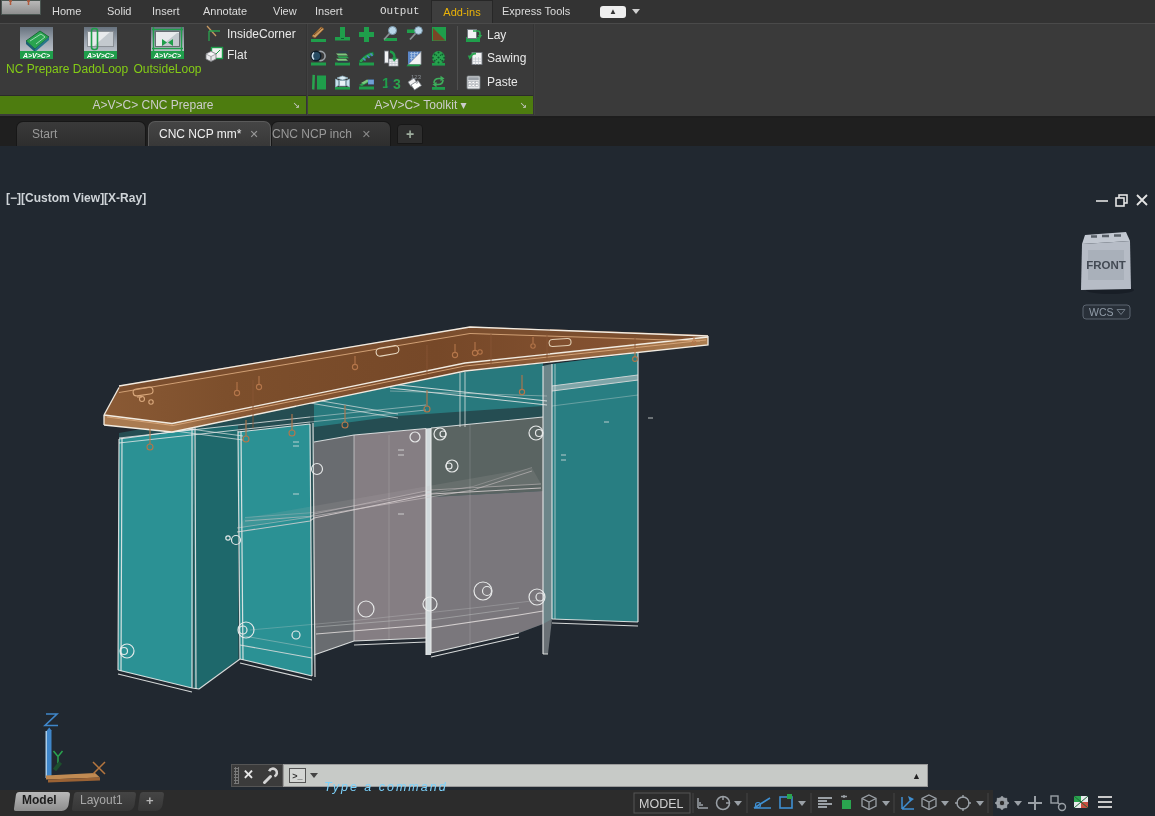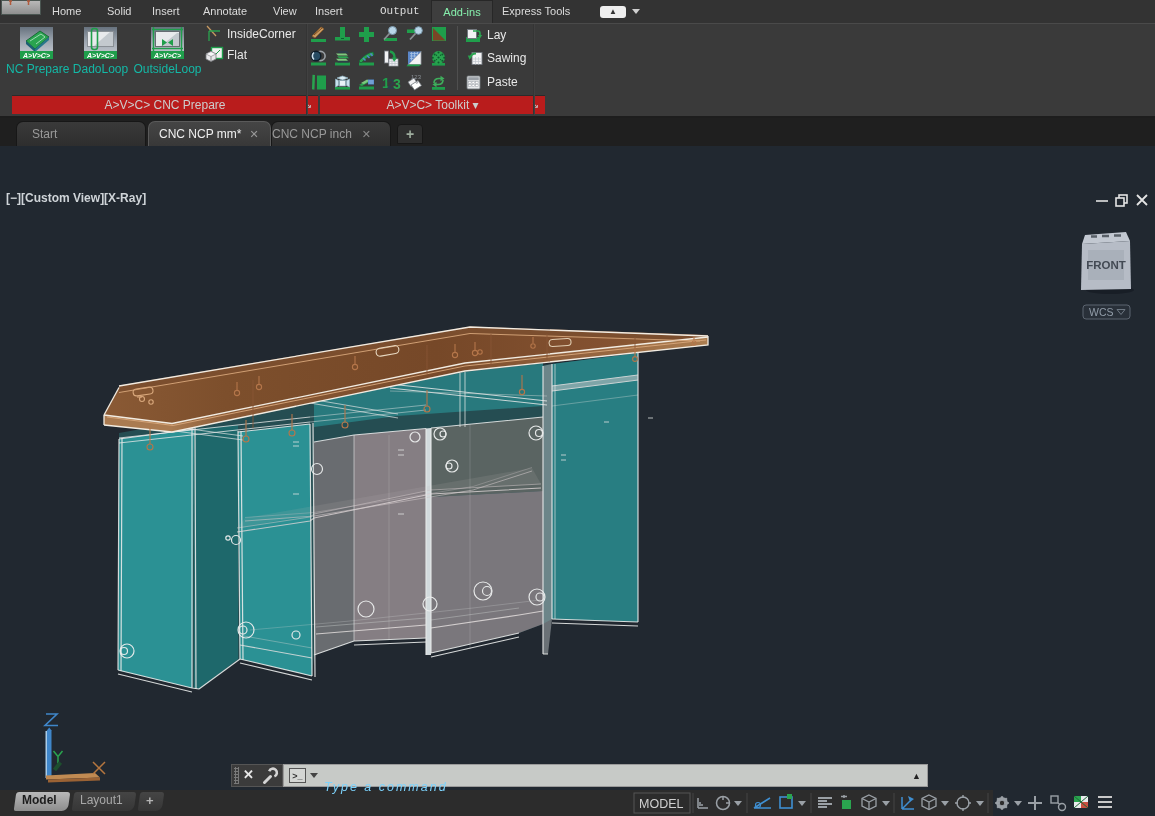--- a/index.html
+++ b/index.html
@@ -4,28 +4,28 @@
 <style>
 * { margin:0; padding:0; box-sizing:border-box; }
 html,body { width:1155px; height:816px; overflow:hidden; background:#212830; }
 body { font-family:"Liberation Sans", sans-serif; position:relative; }
 .abs { position:absolute; }
 
 
 #menubar { left:0; top:0; width:1155px; height:23px; background:#333333; }
 #appicon { left:1px; top:0; width:40px; height:15px; background:linear-gradient(#b8b8b8,#8f8f8f); border:1px solid #4a5551; }
 .menu { top:0; height:23px; line-height:23px; color:#dcdcdc; font-size:11px; }
-#tab-addins { background:#3e3e3e; border:1px solid #272727; border-bottom:none; color:#86efac; }
+#tab-addins { background:#3e3e3e; border:1px solid #272727; border-bottom:none; color:#eab308; }
 #ribbonmin { top:6px; width:26px; height:12px; background:#eeeeee; border-radius:3px; color:#333; font-size:8px; text-align:center; line-height:12px; }
 
 
 #ribbon { left:0; top:23px; width:1155px; height:93px; background:#3a3a3a; border-top:1px solid #4a4a4a; }
-.ptitle { top:72px; height:19px; background:#b91c1c; color:#cccccc; font-size:12px; line-height:19px; text-align:center; border-top:1px solid #2b2b2b;margin-left:12px; }
+.ptitle { top:72px; height:19px; background:#4d7c0f; color:#cccccc; font-size:12px; line-height:19px; text-align:center; border-top:1px solid #2b2b2b; }
 .pdiv { top:0; width:2px; height:91px; background:linear-gradient(90deg,#2e2e2e,#474747); }
-.biglabel { color:#14b8a6; font-size:12px; top:62px; text-align:center; white-space:nowrap; }
+.biglabel { color:#84cc16; font-size:12px; top:62px; text-align:center; white-space:nowrap; }
 .smalllabel { color:#e8e8e8; font-size:12px; white-space:nowrap; }
 #ribbonedge { left:0; top:116px; width:1155px; height:2px; background:#1d1d1d; }
 
 
 #filetabs { left:0; top:118px; width:1155px; height:28px; background:#1f1f1f; }
 .ftab { top:3px; height:25px; font-size:12px; line-height:25px; }
 
 
 #viewport { left:0; top:146px; width:1155px; height:670px; background:#212830;margin-top:38px; }
 #vplabel { left:6px; top:7px; color:#cfd4d8; font-size:12px; font-weight:bold; }

